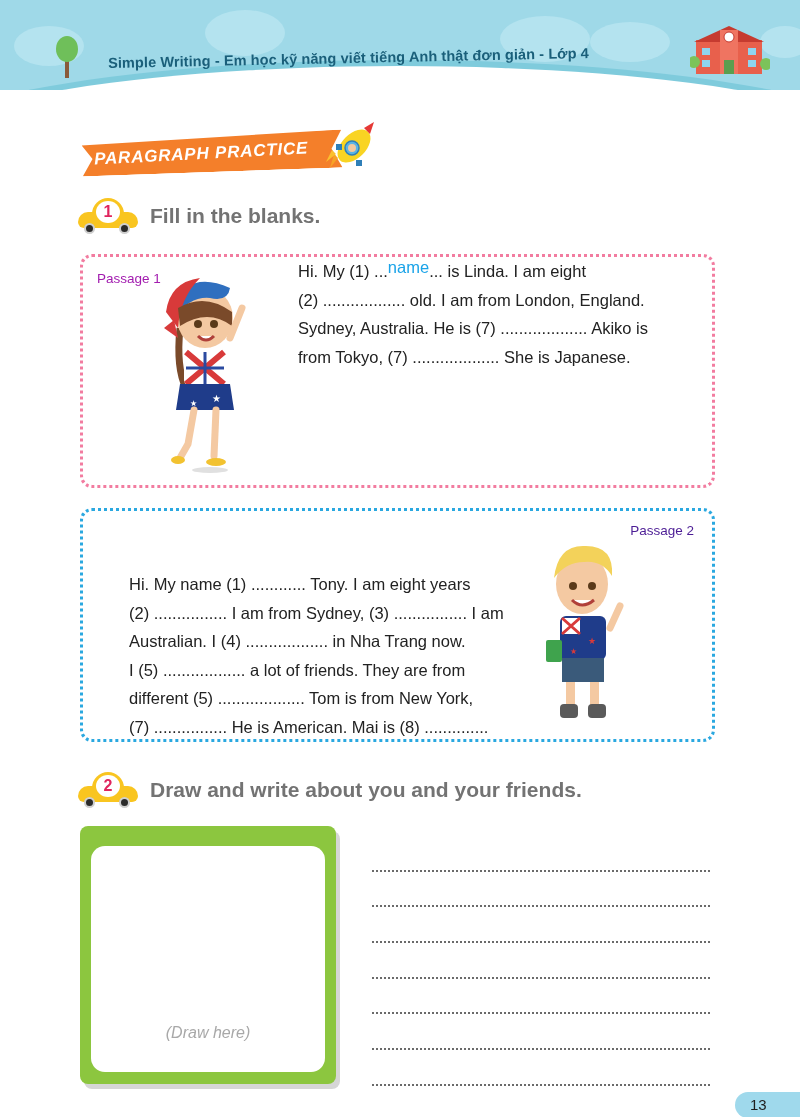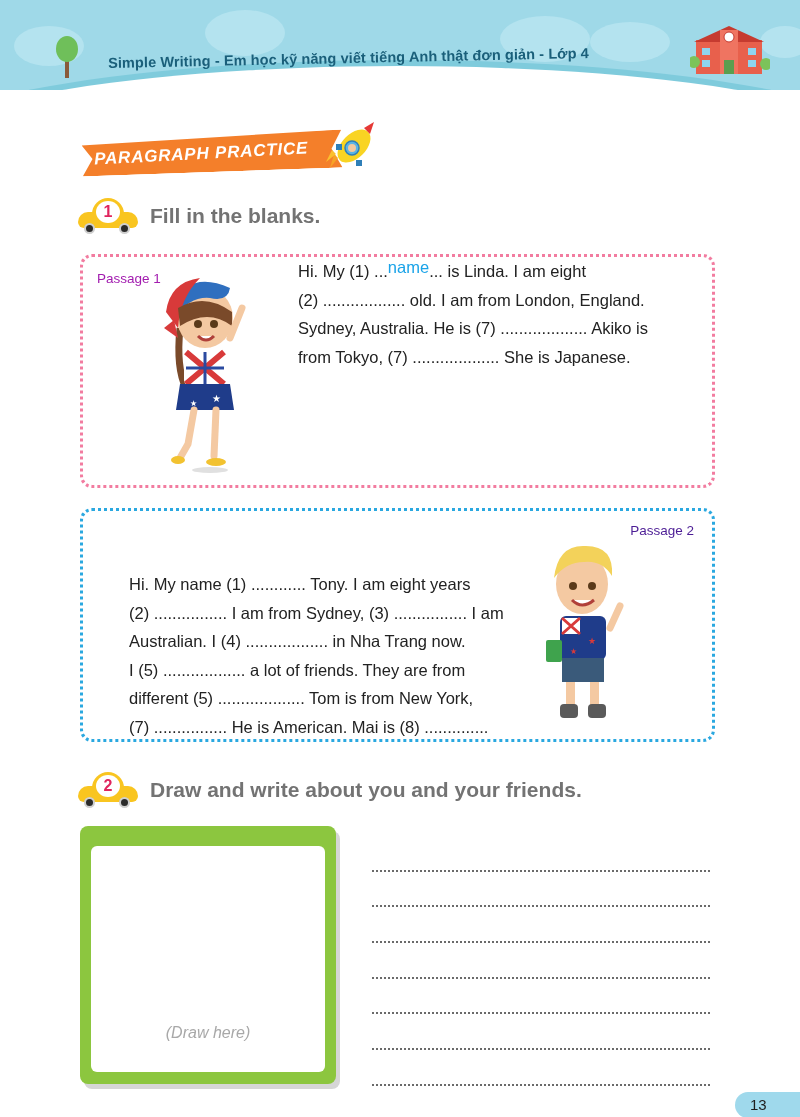--- a/index.html
+++ b/index.html
@@ -44,21 +44,21 @@
   .p1-text { left: 215px; top: 0; width: 400px; }
   .p2-text { left: 46px; top: 16px; width: 410px; margin-top: 43px; }
   .answer { color: #1aa3e8; position: relative; top: -4px; }
 
   
   .girl { position: absolute; left: 150px; top: 268px; width: 110px; height: 210px; }
   .boy { position: absolute; left: 540px; top: 540px; width: 90px; height: 185px; }
 
   
   .draw-frame { position: absolute; left: 80px; top: 826px; width: 256px; height: 258px; background: #8cc63f; border-radius: 8px; box-shadow: 4px 5px 0 #d6d6d6; }
-  .draw-inner { position: absolute; left: 11px; top: 20px; width: 234px; height: 226px; background: #ffffff; border-radius: 6px; }
+  .draw-inner { position: absolute; left: 11px; top: 20px; width: 234px; height: 226px; background: #ffffff; border-radius: 14px; }
   .draw-hint { position: absolute; left: 0; width: 100%; bottom: 30px; text-align: center; font-size: 16px; font-style: italic; color: #a8a8a8; }
 
   .write-lines { position: absolute; left: 372px; top: 836px; width: 338px; }
   .write-line { height: 35.7px; border-bottom: 2px dotted #6a6a6a; }
 
   
   .page-num { position: absolute; left: 735px; top: 1092px; width: 70px; height: 26px; background: #9fd9ec; border-radius: 13px 0 0 13px; font-size: 15px; color: #1e1e1e; padding-left: 15px; line-height: 26px; }
 </style>
 </head>
 <body>

